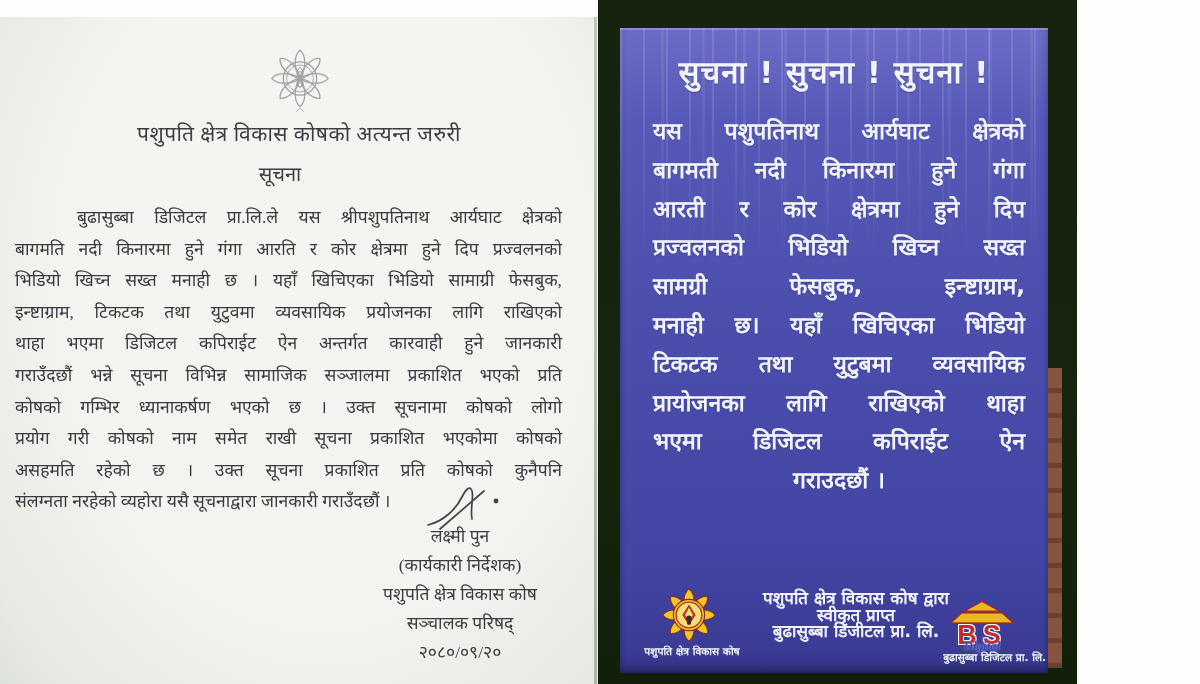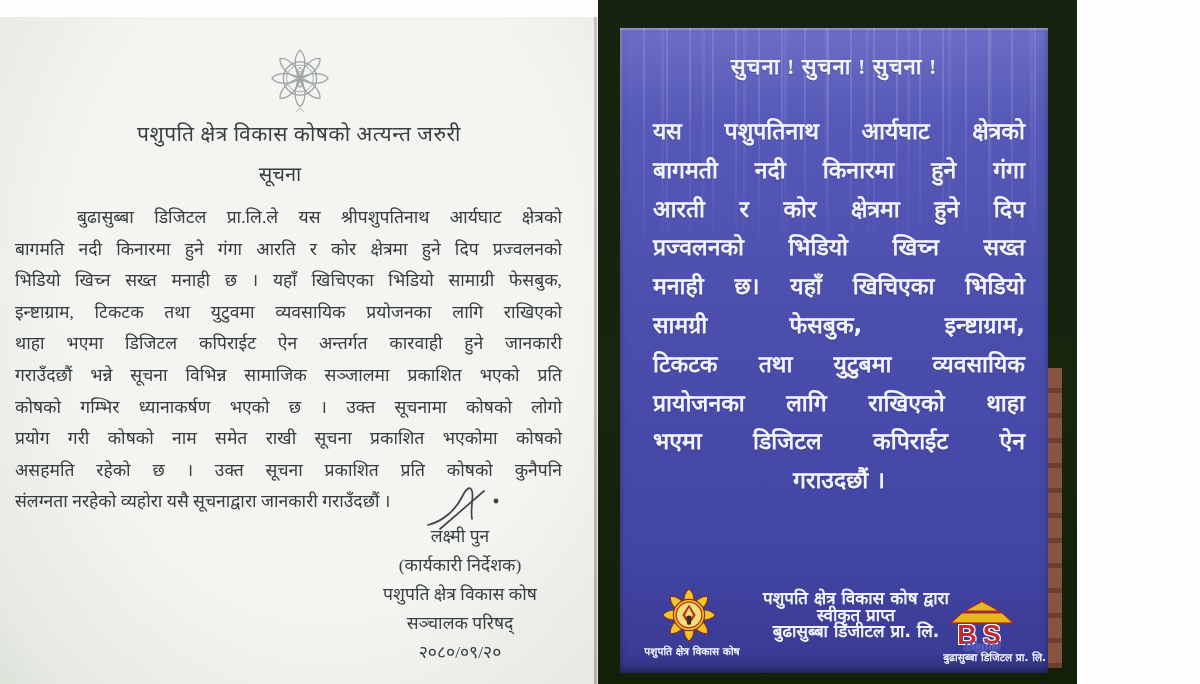--- a/index.html
+++ b/index.html
@@ -64,23 +64,22 @@
   .streaks{
     position:absolute;left:0;top:0;width:428px;height:230px;
     background:
       repeating-linear-gradient(90deg, rgba(255,255,255,.12) 0 2px, rgba(255,255,255,0) 2px 23px),
       repeating-linear-gradient(90deg, rgba(255,255,255,.07) 0 3px, rgba(255,255,255,0) 3px 41px);
     -webkit-mask-image:linear-gradient(180deg,#000 35%,transparent 100%);
             mask-image:linear-gradient(180deg,#000 35%,transparent 100%);
   }
   .board-title{
     position:absolute;left:0;top:22px;width:428px;text-align:center;
-    font-size:22px;font-weight:bold;letter-spacing:1px;
+    font-size:31px;font-weight:bold;letter-spacing:1px;
     text-shadow:0 1px 1px rgba(0,0,0,.25);
-    font-family:Liberation Serif, serif;
   }
   .board-body{
     position:absolute;left:33px;top:84px;width:372px;
     font-size:23px;font-weight:bold;line-height:38.8px;
     text-shadow:0 1px 1px rgba(0,0,0,.2);
   }
   .bline{text-align:justify;text-align-last:justify;}
   .bline.center{text-align:right;text-align-last:center;}
 
   .board-footer{position:absolute;left:0;top:550px;width:428px;height:95px;}
@@ -182,22 +181,22 @@
     <div class="board">
       <div class="streaks"></div>
 
       <div class="board-title">सुचना ! सुचना ! सुचना !</div>
 
       <div class="board-body">
         <div class="bline">यस पशुपतिनाथ आर्यघाट क्षेत्रको</div>
         <div class="bline">बागमती नदी किनारमा हुने गंगा</div>
         <div class="bline">आरती र कोर क्षेत्रमा हुने दिप</div>
         <div class="bline">प्रज्वलनको भिडियो खिच्न सख्त</div>
+        <div class="bline">सामग्री फेसबुक, इन्ष्टाग्राम,</div>
         <div class="bline">मनाही छ। यहाँ खिचिएका भिडियो</div>
-        <div class="bline">सामग्री फेसबुक, इन्ष्टाग्राम,</div>
         <div class="bline">टिकटक तथा युटुबमा व्यवसायिक</div>
         <div class="bline">प्रायोजनका लागि राखिएको थाहा</div>
         <div class="bline">भएमा डिजिटल कपिराईट ऐन</div>
         <div class="bline center">गराउदछौं ।</div>
       </div>
 
       <div class="board-footer">
 
         <svg class="emblem-board" viewBox="0 0 100 104">
           <g>

